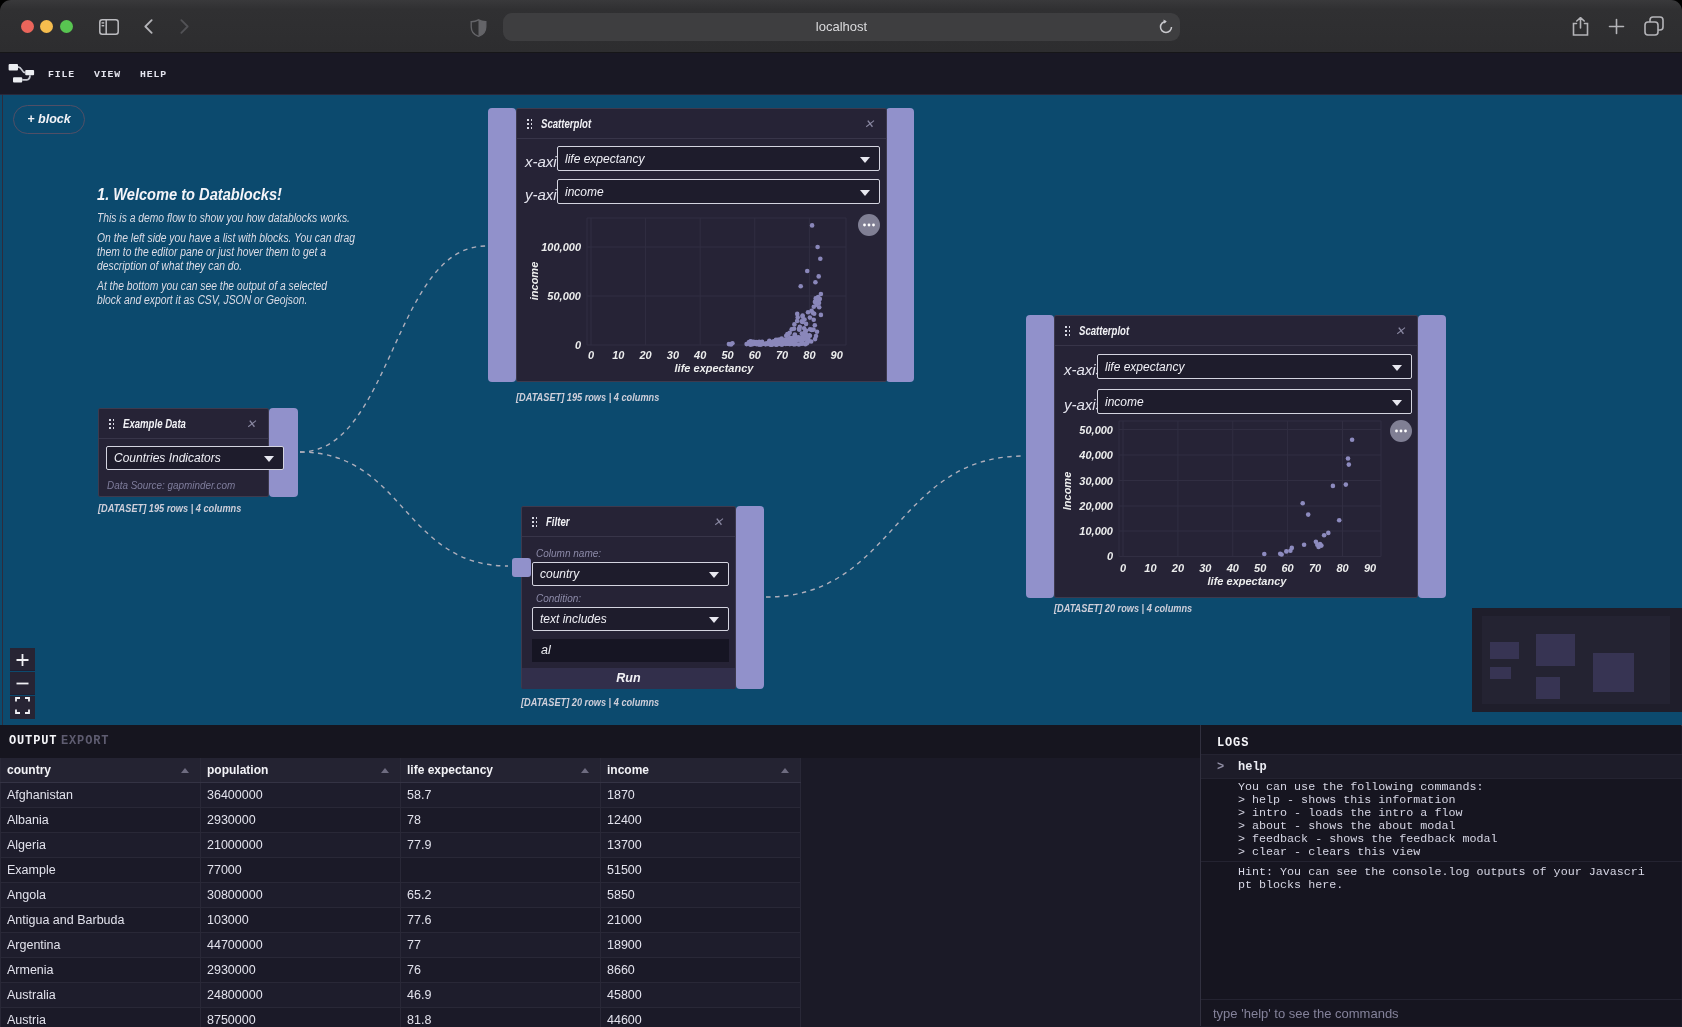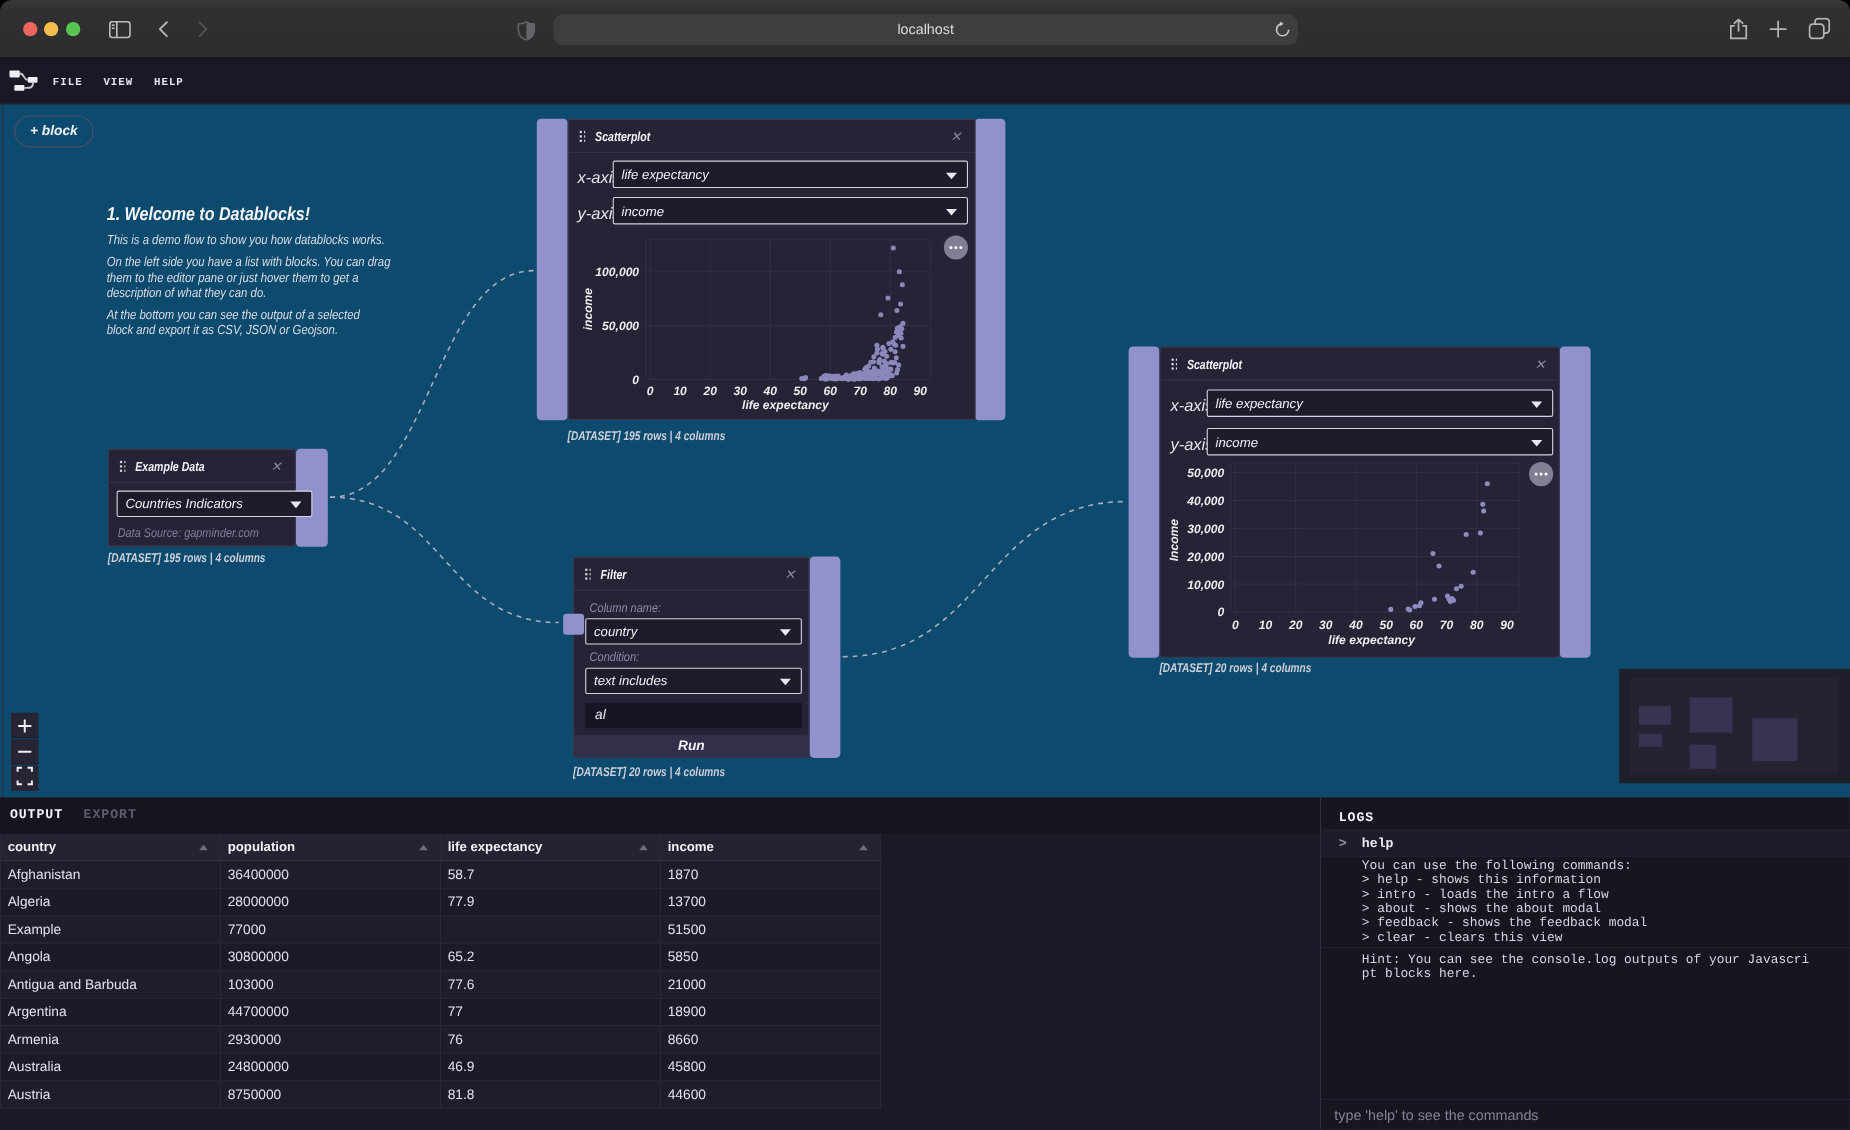--- a/index.html
+++ b/index.html
@@ -70,21 +70,21 @@
   background:#242332; }
 #minimap .mr { position:absolute; background:#373453; }
 
 
 #bottom { position:absolute; left:0; top:725px; width:1682px; height:302px;
   background:#1b1a27; overflow:hidden; }
 #bottom .topline { position:absolute; left:0; top:0; width:1682px; height:1px; background:#31303f; }
 #outbar { position:absolute; left:0; top:0; width:1200px; height:33px; background:#16151f; }
 #outbar b { position:absolute; left:9px; top:9px; font-size:12px; letter-spacing:0.85px;
   color:#f4f4f8; font-weight:700; font-family:"Liberation Mono",monospace; }
-#outbar span { position:absolute; left:76px; top:9px; font-size:12px; letter-spacing:0.85px;
+#outbar span { position:absolute; left:61px; top:9px; font-size:12px; letter-spacing:0.85px;
   color:#5e5c70; font-weight:700; font-family:"Liberation Mono",monospace; }
 #dtable { position:absolute; left:0; top:33px; border-collapse:collapse; }
 #dtable th, #dtable td { width:200px; max-width:200px; overflow:hidden;
   border:1px solid #292837; border-top:none; padding:0 0 0 6px; text-align:left;
   font-size:12.5px; white-space:nowrap; }
 #dtable th { height:24px; background:#242332; color:#f2f2f6; font-size:12px;
   border-bottom:1px solid #343344; position:relative; }
 #dtable td { height:25px; color:#e2e2ec; background:#1b1a28; font-weight:400; }
 #dtable tr:nth-child(even) td { background:#1e1d2c; }
 #dtable th .sort { position:absolute; right:11px; top:10px; width:0; height:0;
@@ -605,22 +605,28 @@
           <th>life expectancy<i class="sort"></i></th>
           <th>income<i class="sort"></i></th>
         </tr>
 <tr>
           <td>Afghanistan</td>
           <td>36400000</td>
           <td>58.7</td>
           <td>1870</td>
         </tr>
 <tr>
+          <td>Albania</td>
+          <td>2930000</td>
+          <td>78</td>
+          <td>12400</td>
+        </tr>
+<tr>
           <td>Algeria</td>
-          <td>28000000</td>
+          <td>21000000</td>
           <td>77.9</td>
           <td>13700</td>
         </tr>
 <tr>
           <td>Example</td>
           <td>77000</td>
           <td></td>
           <td>51500</td>
         </tr>
 <tr>

